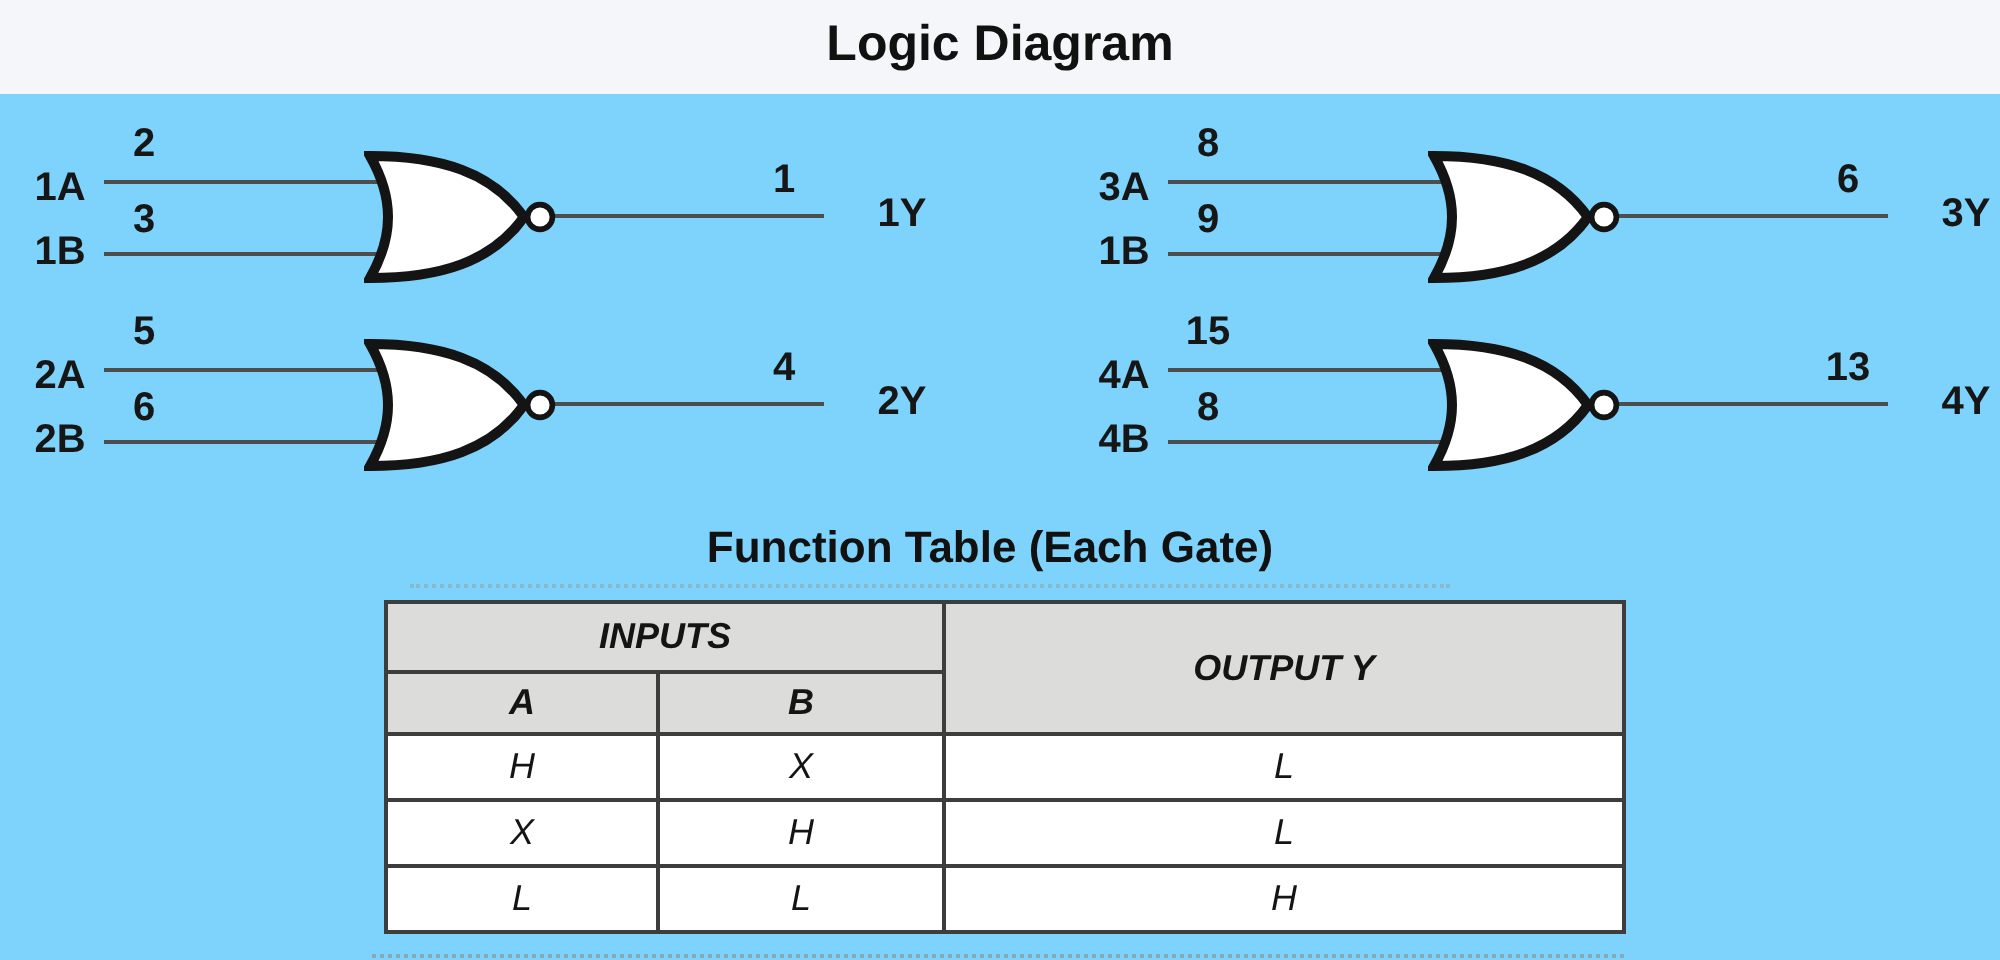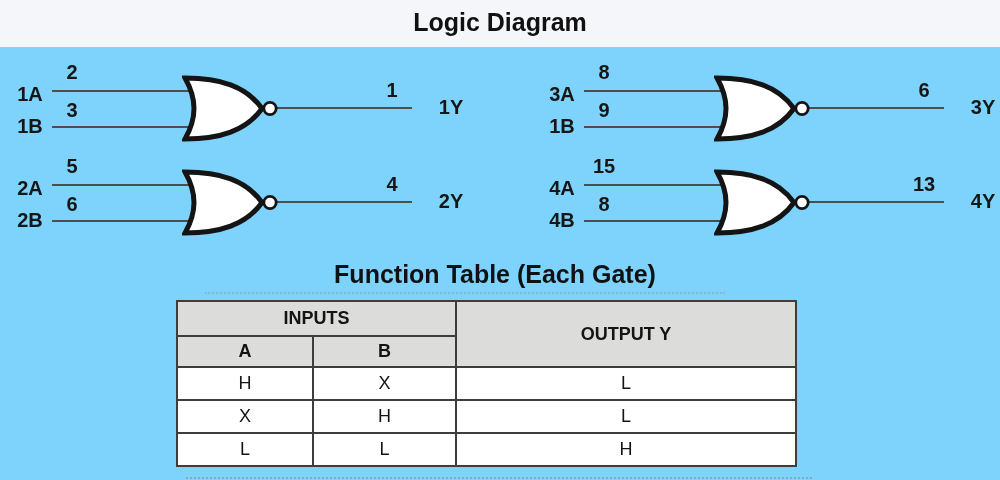--- a/index.html
+++ b/index.html
@@ -31,33 +31,33 @@
   .gate .wire { position:absolute; height:2px; background:#4d4d4d; }
   .gate .wire.a   { left:42px;  top:30px; width:140px; }
   .gate .wire.b   { left:42px;  top:66px; width:140px; }
   .gate .wire.out { left:266px; top:47px; width:136px; }
 
   .gate .gate-shape { position:absolute; left:172px; top:10px; width:102px; height:77px; }
 
   
   .table-title {
     position:absolute; left:0; top:258px; width:990px; text-align:center;
-    font-size:25px; font-weight:bold; line-height:32px; color:#111;
+    font-size:22px; font-weight:bold; line-height:32px; color:#111;
   }
   .artifact-dots-top {
     position:absolute; left:205px; top:292px; width:520px; height:0;
     border-top:2px dotted #9a9a9a; opacity:.45;
   }
   .artifact-dots-bottom {
     position:absolute; left:186px; top:477px; width:626px; height:0;
     border-top:2px dotted #8a8a8a; opacity:.55;
   }
   table.func {
-    position:absolute; left:176px; top:300px; width:619px;
-    border-collapse:collapse; table-layout:fixed;
+    position:absolute; left:192px; top:300px; width:619px;
+    border-collapse:collapse; table-layout:fixed;font-style:italic;
   }
   table.func td {
     border:2px solid #3d3d3d; text-align:center; vertical-align:middle;
     font-size:18px; padding:0; background:#ffffff; color:#141414;
   }
   table.func td.hdr { background:#dcdcda; font-weight:bold; }
   table.func tr.r-inputs td { height:33px; }
   table.func tr.r-ab td     { height:29px; }
   table.func tr.r-body td   { height:31px; font-weight:normal; }
 </style>

